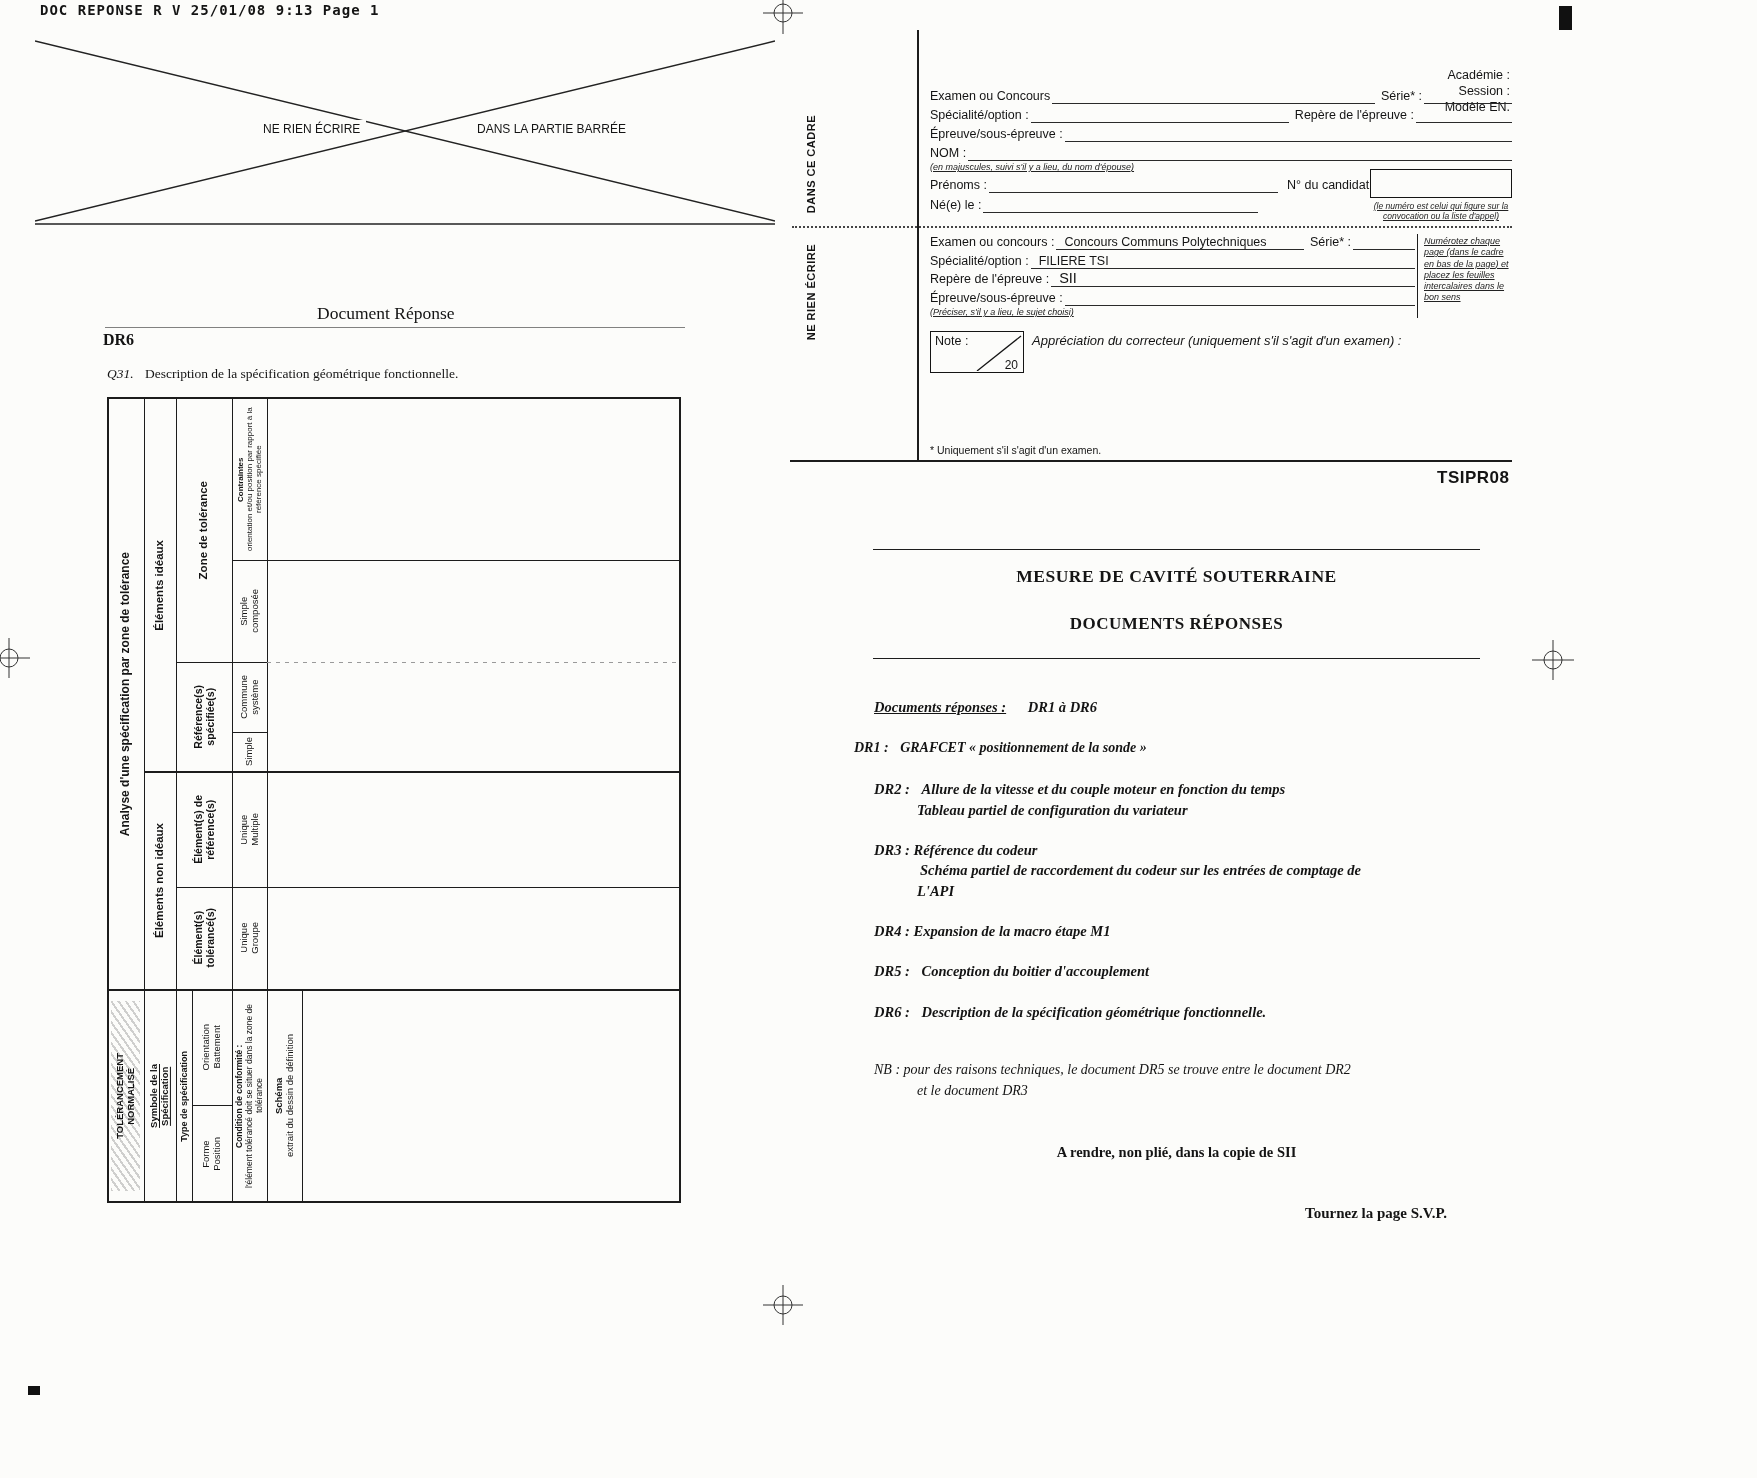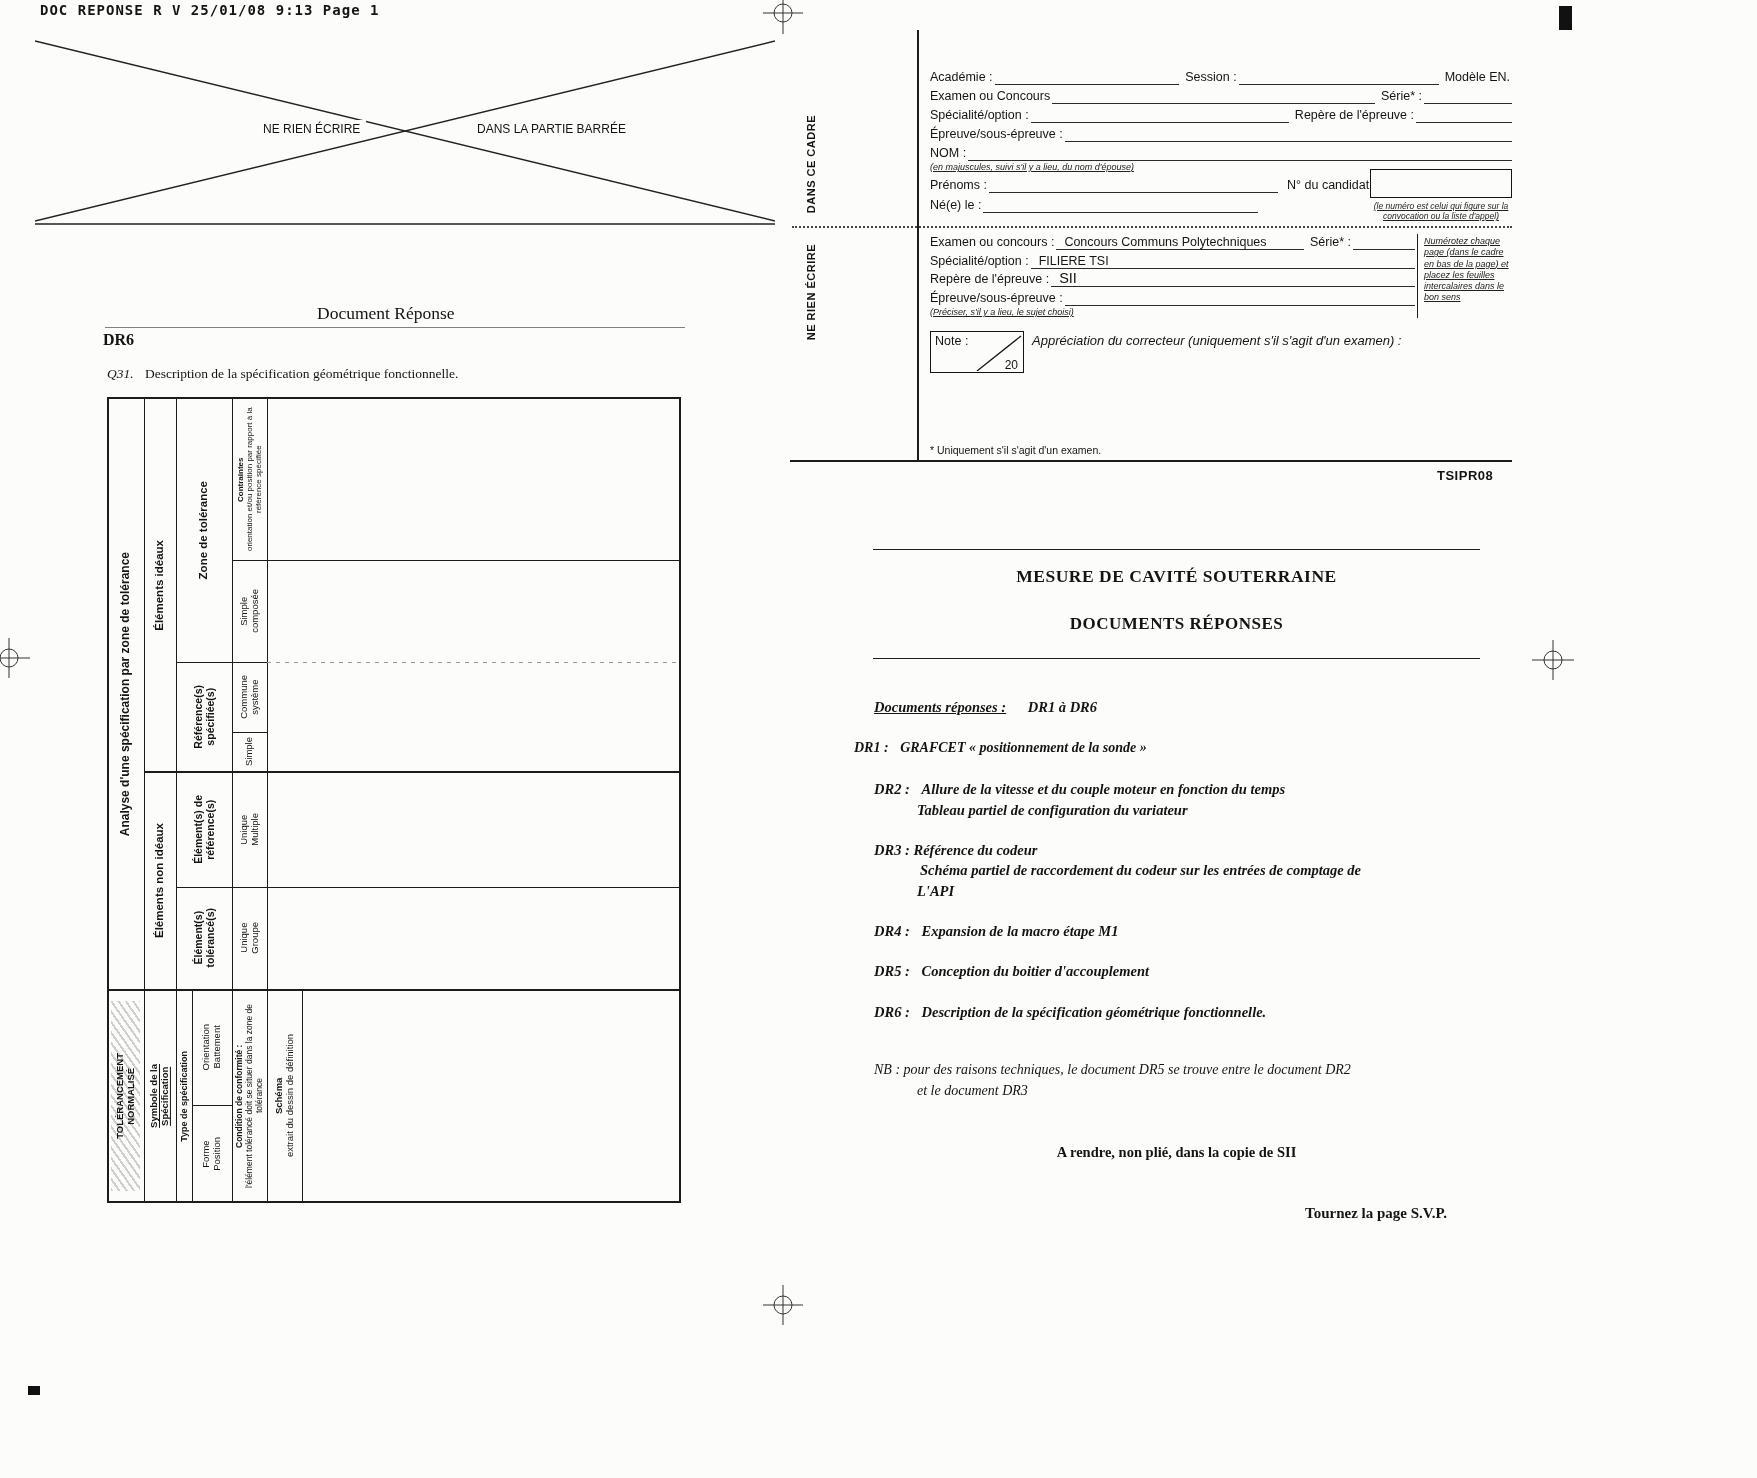--- a/index.html
+++ b/index.html
@@ -223,21 +223,21 @@
 
   <div class="ln" style="left:917px; top:30px; width:2px; height:432px;"></div>
 
   <div class="cell" style="left:800px; top:103px; width:22px; height:122px;">
     <div class="vtext" style="font-weight:bold; font-size:11px; letter-spacing:.5px;">DANS CE CADRE</div>
   </div>
   <div class="cell" style="left:800px; top:236px; width:22px; height:112px;">
     <div class="vtext" style="font-weight:bold; font-size:11px; letter-spacing:.5px;">NE RIEN ÉCRIRE</div>
   </div>
 
-  <div class="frow" style="left:930px; top:68px; width:582px;">
+  <div class="frow" style="left:930px; top:68px; width:582px;flex-direction:column;">
     <span class="lbl">Académie :</span>
     <div class="underseg" style="flex:1.2;"></div>
     <span class="lbl" style="margin-left:6px;">Session :</span>
     <div class="underseg" style="flex:1.3;"></div>
     <span class="lbl" style="margin-left:6px;">Modèle EN.</span>
   </div>
 
   <div class="frow" style="left:930px; top:87px; width:582px;">
     <span class="lbl">Examen ou Concours</span>
     <div class="underseg" style="flex:1;"></div>
@@ -309,21 +309,21 @@
     <svg class="abs" style="left:0; top:0;" width="91" height="39" viewBox="0 0 91 39">
       <line x1="46" y1="39" x2="90" y2="4" stroke="#141414" stroke-width="1.3"></line>
     </svg>
     <span class="abs" style="right:5px; bottom:0px; font-size:12px;">20</span>
   </div>
   <div class="abs" style="left:1032px; top:333px; width:478px; font-size:13px; font-style:italic;">Appréciation du correcteur (uniquement s'il s'agit d'un examen) :</div>
 
   <div class="abs" style="left:930px; top:444px; font-size:10.5px;">* Uniquement s'il s'agit d'un examen.</div>
 
   <div class="ln" style="left:790px; top:460px; width:722px; height:2px;"></div>
-  <div class="abs" style="left:1437px; top:468px; font-size:13px; font-weight:bold; letter-spacing:.5px;">TSIPR08</div>
+  <div class="abs" style="left:1437px; top:468px; font-size:17px; font-weight:bold; letter-spacing:.5px;">TSIPR08</div>
 
   <div class="ln" style="left:873px; top:549px; width:607px; height:1px;"></div>
   <div class="abs serif" style="left:873px; top:614px; width:607px; text-align:center; font-size:17px; font-weight:bold; letter-spacing:.5px;">DOCUMENTS RÉPONSES</div>
   <div class="abs serif" style="left:873px; top:566px; width:607px; text-align:center; font-size:17.5px; font-weight:bold; letter-spacing:.5px;">MESURE DE CAVITÉ SOUTERRAINE</div>
   <div class="ln" style="left:873px; top:658px; width:607px; height:1px;"></div>
 
   <div class="abs serif bi" style="left:874px; top:699px; font-size:14.5px;">
     <span style="text-decoration:underline;">Documents réponses :</span>
     <span style="margin-left:18px;">DR1 à DR6</span>
   </div>
@@ -341,21 +341,21 @@
 
   <div class="abs serif bi" style="left:874px; top:842px; font-size:14.5px;">
     <span>DR3 :</span>
     <span style="margin-left:0;">Référence du codeur</span>
   </div>
   <div class="abs serif bi" style="left:920px; top:862px; font-size:14.5px;">Schéma partiel de raccordement du codeur sur les entrées de comptage de</div>
   <div class="abs serif bi" style="left:917px; top:883px; font-size:14.5px;">L'API</div>
 
   <div class="abs serif bi" style="left:874px; top:923px; font-size:14.5px;">
     <span>DR4 :</span>
-    <span style="margin-left:8px;">Expansion de la macro étape M1</span>
+    <span style="">Expansion de la macro étape M1</span>
   </div>
 
   <div class="abs serif bi" style="left:874px; top:963px; font-size:14.5px;">
     <span>DR5 :</span>
     <span style="margin-left:8px;">Conception du boitier d'accouplement</span>
   </div>
 
   <div class="abs serif bi" style="left:874px; top:1004px; font-size:14.5px;">
     <span>DR6 :</span>
     <span style="margin-left:8px;">Description de la spécification géométrique fonctionnelle.</span>

